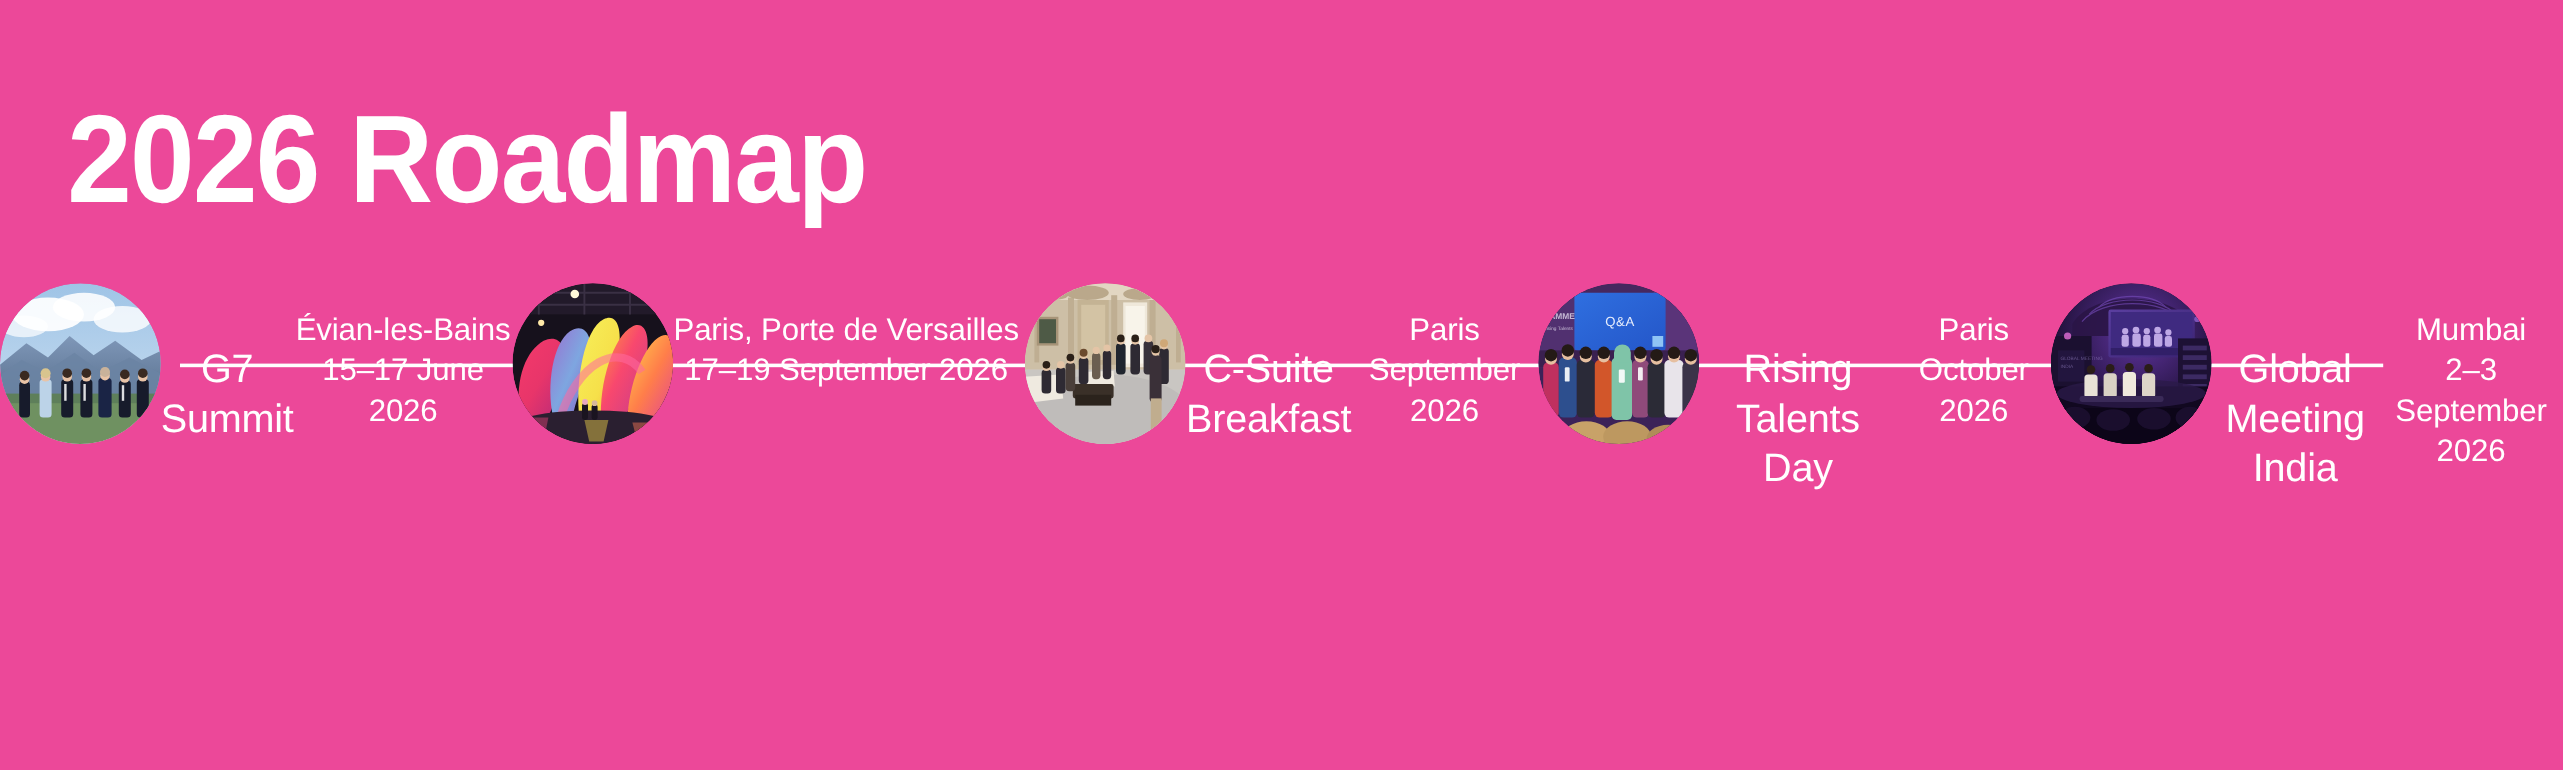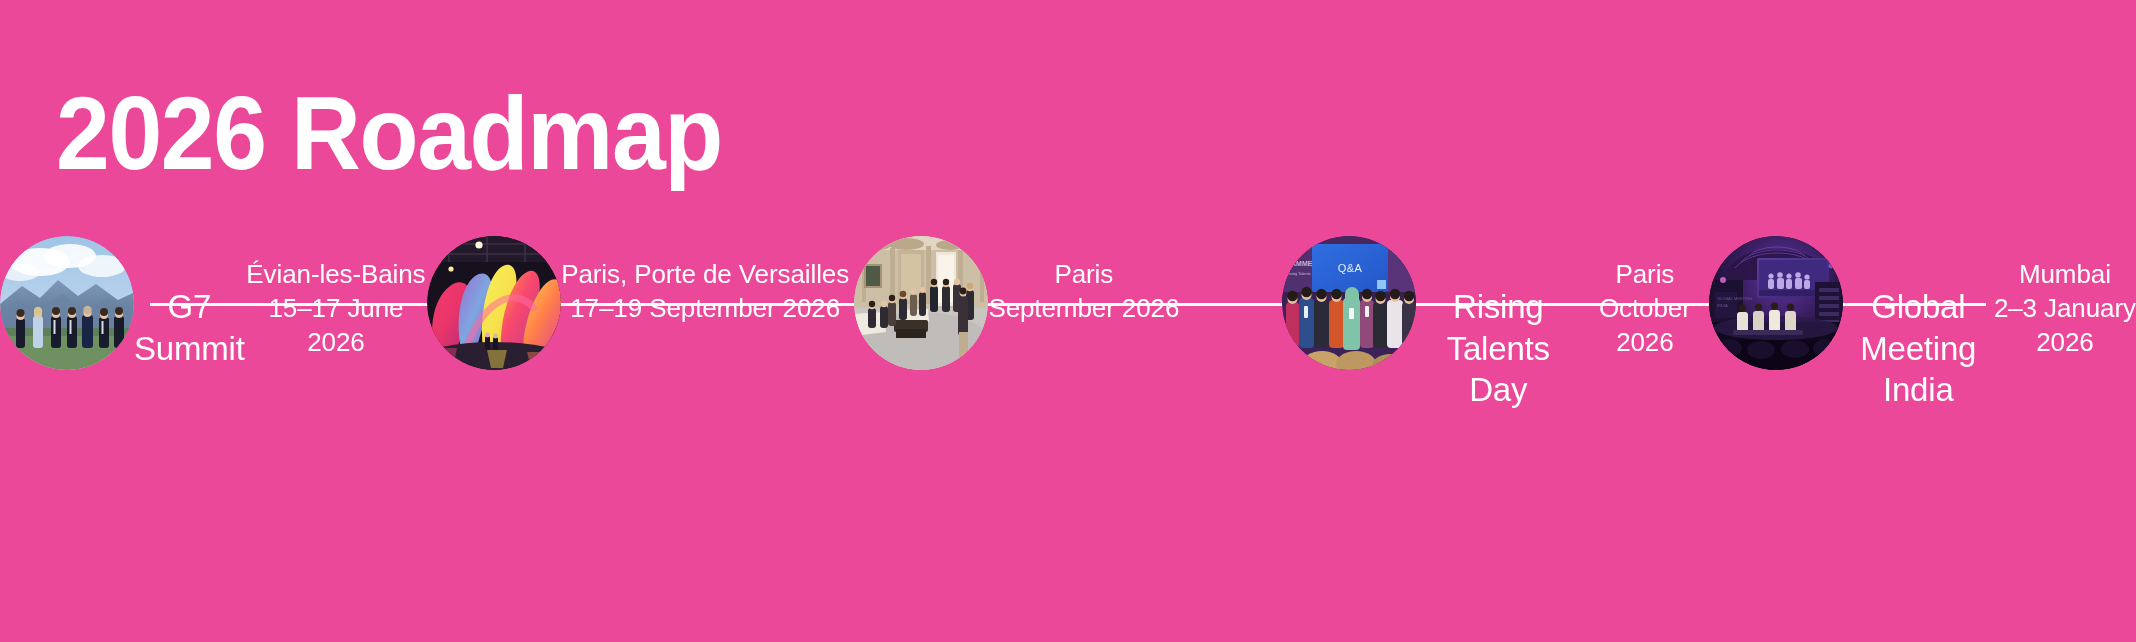--- a/index.html
+++ b/index.html
@@ -316,20 +316,22 @@
                 <circle cx="38" cy="62" r="3.2"></circle>
               <circle cx="80" cy="46" r="3.2"></circle>
                 <circle cx="92" cy="46" r="3.2"></circle>
               <circle cx="109" cy="55" r="3.4"></circle>
             </g>
             <circle cx="49" cy="58" r="3.3" fill="#6b4a2e"></circle>
             <circle cx="116" cy="50" r="3.3" fill="#cfa878"></circle>
           </g>
         </svg>
       </div>
+      <div class="ms-title">C-Suite
+Breakfast</div>
       <div class="ms-meta">Paris
 September 2026</div>
     </div>
 
     <div class="milestone">
       <div class="ms-photo">
         <svg viewBox="0 0 134 134">
           <defs>
             <clipPath id="c4">
                 <circle cx="67" cy="67" r="67"></circle>
@@ -482,17 +484,17 @@
               <ellipse cx="116" cy="112" rx="12" ry="9"></ellipse>
             </g>
             <circle cx="14" cy="44" r="3" fill="#d86ad0" opacity="0.85"></circle>
             <circle cx="122" cy="30" r="2.4" fill="#a06ae0" opacity="0.7"></circle>
           </g>
         </svg>
       </div>
       <div class="ms-title">Global Meeting
 India</div>
       <div class="ms-meta">Mumbai
-2–3 January 2026</div>
+2–3 September 2026</div>
     </div>
 
   </div>
 </div>
 
 </body></html>

